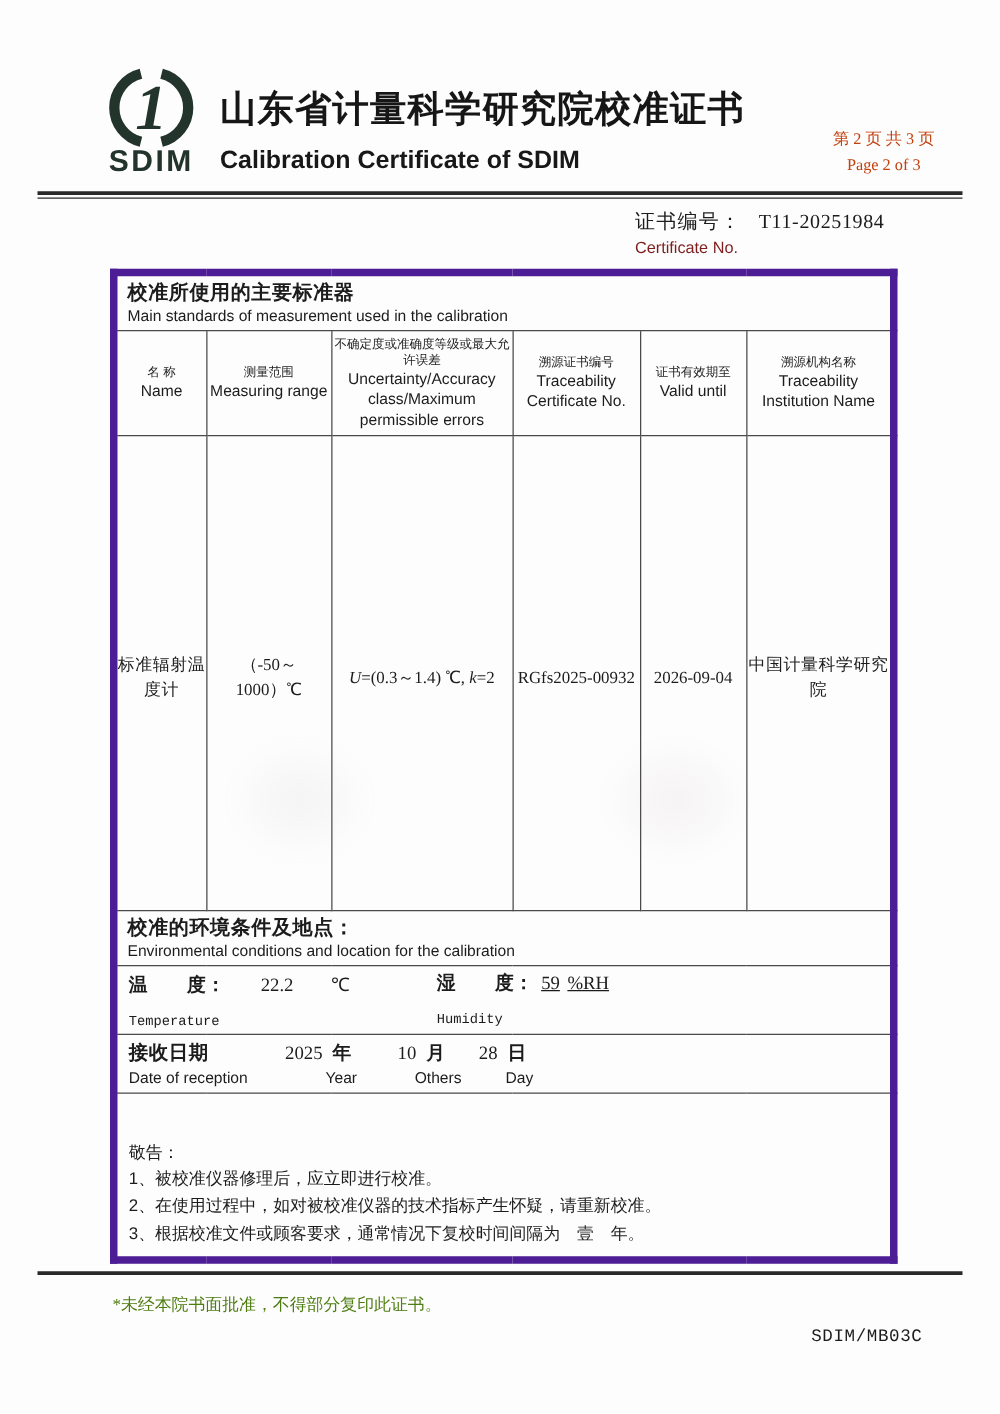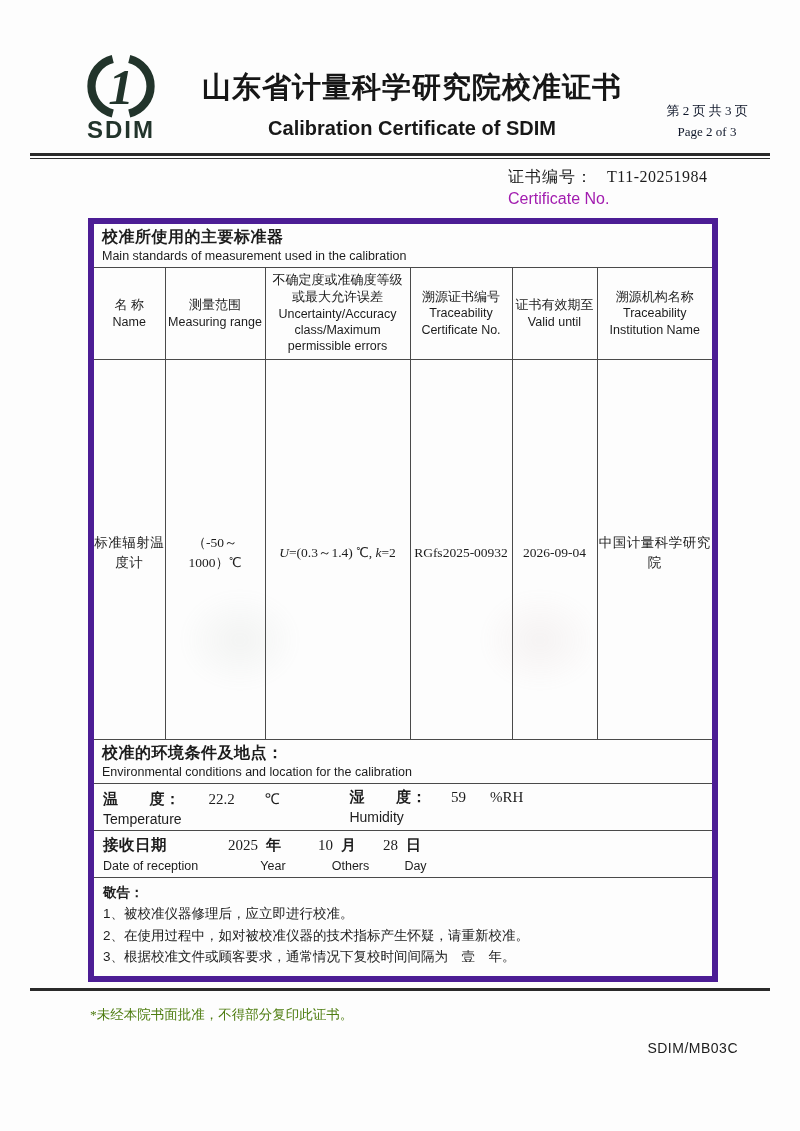--- a/index.html
+++ b/index.html
@@ -8,66 +8,66 @@
     position:relative; width:800px; height:1131px; margin:0 auto;
     background:#fdfdfd; color:#1c1c1c;
     font-family:"Liberation Sans", sans-serif;
     overflow:hidden;
   }
   
   .header { display:flex; align-items:flex-start; padding:54px 34px 0 66px; }
   .logo-box { width:110px; text-align:center; flex:0 0 auto; }
   .logo-box svg { display:block; margin:0 auto; }
   .logo-text { font-weight:bold; font-size:24px; letter-spacing:2px; color:#22342b; margin-top:-4px; font-family:"Liberation Sans", sans-serif; }
-  .title-box { flex:1 1 auto; text-align:center; padding-top:14px; }
+  .title-box { flex:1 1 auto; padding-top:14px; }
   .title-cn { font-family:"Liberation Serif", serif; font-weight:bold; font-size:29px; letter-spacing:1px; color:#161616; }
   .title-en { font-family:"Liberation Sans", sans-serif; font-weight:bold; font-size:20px; margin-top:9px; color:#181818; }
-  .pageinfo-box { flex:0 0 auto; width:118px; text-align:center; padding-top:48px; font-family:"Liberation Serif", serif; font-size:13px; color:#0f172a; }
+  .pageinfo-box { flex:0 0 auto; width:118px; text-align:center; padding-top:48px; font-family:"Liberation Serif", serif; font-size:13px; color:#c2410c; }
   .pageinfo-box .pi-en { margin-top:4px; }
   .double-rule { margin:9px 30px 0 30px; height:6px; border-top:3px solid #2a2a2a; border-bottom:1px solid #2a2a2a; }
   
   .certno { margin:8px 0 0 508px; }
   .certno-line { font-family:"Liberation Serif", serif; font-size:16px; }
   .certno-line .cn-label { letter-spacing:1px; }
   .certno-line .cn-value { margin-left:10px; letter-spacing:0.5px; }
-  .certno-en { font-size:16px; margin-top:2px; color:#a21caf; }
+  .certno-en { font-size:13px; margin-top:2px; color:#7f1d1d; }
   
   table.main { border-collapse:collapse; table-layout:fixed; width:624px; margin:10px 0 0 88px; border:6px solid #4c1d95; }
   table.main td, table.main th { border:1.5px solid #4a4a4a; vertical-align:middle; font-weight:normal; }
   .sec-cell { padding:3px 8px 4px 8px; }
   .sec-cn { font-size:16px; font-weight:600; letter-spacing:0.5px; }
   .sec-en { font-size:12.5px; margin-top:1px; }
   th.colhead { text-align:center; padding:4px 2px; font-size:13px; line-height:1.3; }
-  th.colhead .h-cn { font-size:13px; }
+  th.colhead .h-cn { font-size:10px; }
   th.colhead .h-en { font-size:12.5px; }
   td.datacell { height:380px; vertical-align:top; text-align:center; padding-top:7px; font-family:"Liberation Serif", serif; font-size:13.5px; line-height:1.45; }
   td.datacell.cjk { letter-spacing:0.5px; }
   .ital { font-style:italic; }
   
   .row2 { padding:4px 8px 3px 9px; }
   .pairline { display:flex; }
   .half-left { width:41%; }
   .half-right { width:59%; }
   .lab-cn { font-size:15px; font-weight:600; letter-spacing:0.5px; }
   .val { font-family:"Liberation Serif", serif; font-size:15px; font-weight:normal; }
-  .lab-en { font-size:14px; margin-top:2px; font-weight:normal; }
-  .ml18 { margin-left:24px; } .ml28 { margin-left:28px; } .ml30 { margin-left:30px; } .ml10 { margin-left:10px; }
+  .lab-en { font-size:11px; margin-top:14px; font-weight:normal;font-family:Liberation Mono, monospace; }
+  .ml18 { margin-left:6px;text-decoration:underline; } .ml28 { margin-left:28px; } .ml30 { margin-left:30px; } .ml10 { margin-left:10px; }
   .recept-lineA span { display:inline-block; }
   .recept-lineB span { display:inline-block; font-size:12.5px; }
   .rg1 { width:125px; } .rg2 { width:90px; } .rg3 { width:65px; } .rg4 { width:65px; }
   .rgc { text-align:center; }
   .recept-lineA .lab-cn { font-size:15.5px; }
   .recept-lineA .val { font-size:15px; }
   .recept-lineA .unit-cn { font-size:15px; font-weight:600; margin-left:8px; }
   .notice-cell { padding:4px 9px 8px 9px; font-size:13.5px; line-height:1.6; }
-  .notice-title { font-weight:700; }
+  .notice-title { font-weight:400;margin-top:32px; }
   
   .thick-rule { margin:6px 30px 0 30px; border-top:3px solid #2a2a2a; }
   .footnotes { margin:14px 0 0 90px; font-family:"Liberation Serif", serif; font-size:13.5px; line-height:1.55; color:#4d7c0f; }
-  .formcode { position:absolute; right:62px; top:1040px; font-family:Liberation Sans, sans-serif; font-size:14px; letter-spacing:0.5px; }
+  .formcode { position:absolute; right:62px; top:1062px; font-family:Liberation Mono, monospace; font-size:14px; letter-spacing:0.5px; }
   
   .wm { position:absolute; border-radius:50%; filter:blur(6px); opacity:0.10; pointer-events:none; }
   .wm1 { left:180px; top:590px; width:120px; height:100px; background:radial-gradient(closest-side,#9aa59c,transparent); }
   .wm2 { left:480px; top:590px; width:120px; height:100px; background:radial-gradient(closest-side,#b59a9a,transparent); }
 </style>
 </head>
 <body>
 
 <div class="page">
 

